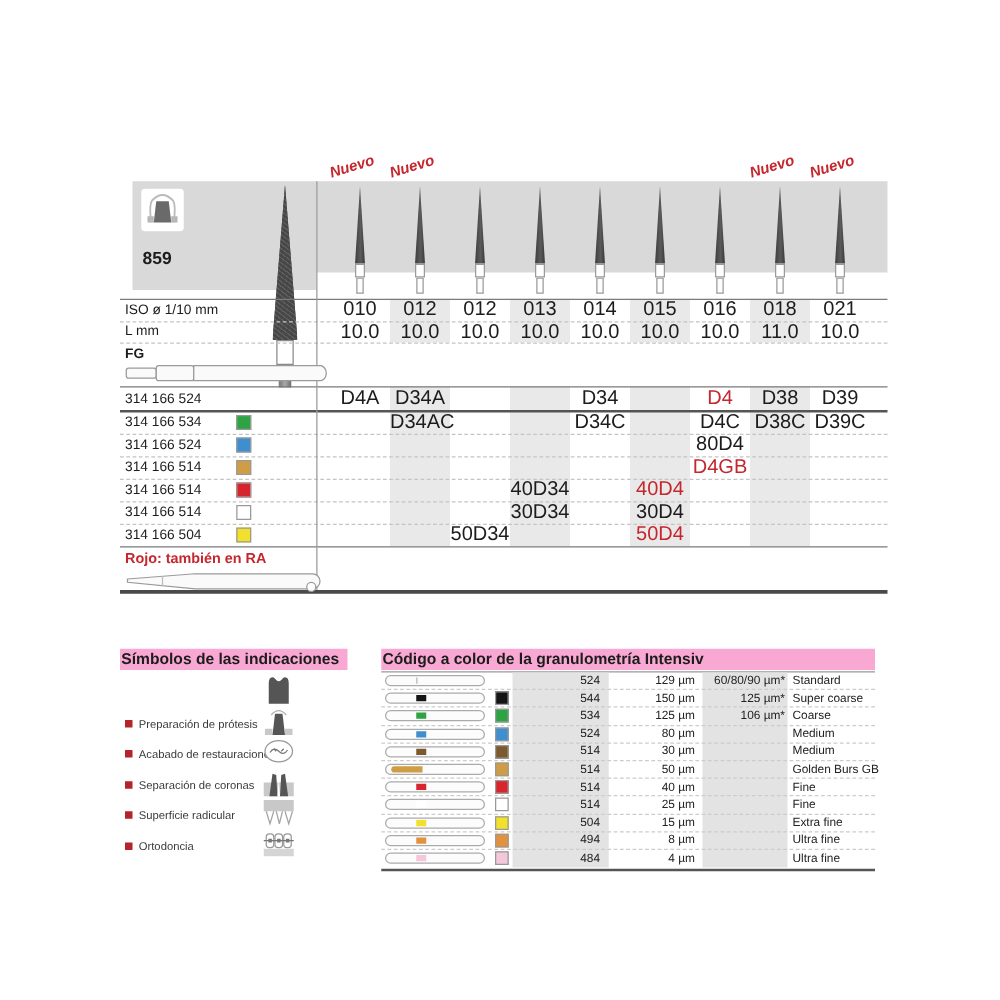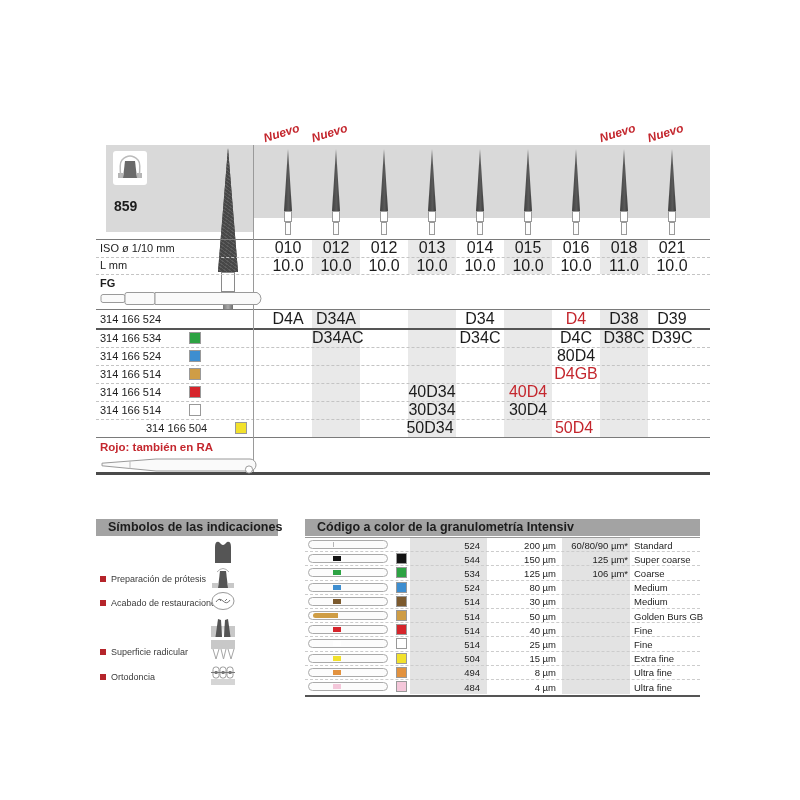--- a/index.html
+++ b/index.html
@@ -31,21 +31,21 @@
             clip-path:polygon(50% 0,100% 100%,0 100%);}
   .bur .collar{margin:0 auto;width:8px;height:11px;background:#fff;border:1px solid #9a9a9a;box-sizing:border-box;}
   .bur .shank{margin:0 auto;width:6px;height:13px;background:#fdfdfd;border:1px solid #9a9a9a;box-sizing:border-box;}
   .bigbur{position:absolute;width:22px;}
   .bigbur .tip{margin:0 auto;width:20px;height:124px;
       background:repeating-linear-gradient(37deg,#474747 0 2px,#5d5d5d 2px 3px),#4d4d4d;
       clip-path:polygon(50% 0,100% 100%,0 100%);}
   .bigbur .collar{margin:0 auto;width:14px;height:20px;background:#fff;border:1px solid #8a8a8a;box-sizing:border-box;}
   .bigbur .shank{margin:0 auto;width:10px;height:18px;background:linear-gradient(90deg,#777,#aaa,#6d6d6d);}
   
-  .sec-title{background:#a3a3a3;font-weight:bold;font-size:12.5px;line-height:17px;padding-left:12px;
+  .sec-title{background:#f9a8d4;font-weight:bold;font-size:12.5px;line-height:17px;padding-left:1px;
              box-sizing:border-box;white-space:nowrap;}
   .sym-row{position:absolute;height:24px;display:flex;align-items:center;}
   .sym-row .bullet{width:6px;height:6px;background:#b5242a;margin:0 5px 0 4px;flex:none;}
   .sym-row .lbl{font-size:9px;color:#3a3a3a;white-space:nowrap;}
   .sym-ico{position:absolute;left:114px;width:30px;height:26px;}
   
   .g-band{background:#e3e3e3;}
   .g-row{position:absolute;left:0;width:395px;height:14.2px;border-bottom:1px dashed #ccc;box-sizing:border-box;}
   .g-row:last-child{border-bottom:none;}
   .g-txt{position:absolute;top:50%;transform:translateY(-50%);font-size:9.5px;color:#222;white-space:nowrap;}
@@ -238,21 +238,21 @@
     <span class="tc red" style="left:408px">40D4</span>
   </div>
 
   <div class="abs coderow" style="left:96px;top:401px;width:614px;height:18px;">
     <span class="codelbl">314 166 514</span>
     <span class="sq" style="background: rgb(255, 255, 255);"></span>
     <span class="tc" style="left:312px">30D34</span>
     <span class="tc" style="left:408px">30D4</span>
   </div>
 
-  <div class="abs coderow" style="left:96px;top:419px;width:614px;height:18px;margin-left:46px;">
+  <div class="abs coderow" style="left:96px;top:419px;width:614px;height:18px;">
     <span class="codelbl">314 166 504</span>
     <span class="sq" style="background: rgb(242, 225, 44);"></span>
     <span class="tc" style="left:264px">50D34</span>
     <span class="tc red" style="left:408px">50D4</span>
   </div>
 
   <span class="abs red-note" style="left:100px;top:441px;">Rojo: también en RA</span>
   <div class="abs" style="left:100px;top:456px;">
     <svg width="165" height="18" viewBox="0 0 165 18">
       <path d="M2 7.2 L56 3 H150 a6 6 0 0 1 0 12 H56 L2 9.8 Z" fill="#fafafa" stroke="#9a9a9a"></path>
@@ -264,20 +264,24 @@
   <div class="abs" style="left:96px;top:519px;width:200px;height:180px;">
     <div class="sec-title abs" style="left:0;top:0;width:182px;height:17px;">Símbolos de las indicaciones</div>
 
     <div class="sym-row" style="left:0;top:47.5px;">
       <span class="bullet"></span>
       <span class="lbl">Preparación de prótesis</span>
     </div>
     <div class="sym-row" style="left:0;top:72px;">
       <span class="bullet"></span>
       <span class="lbl">Acabado de restauraciones</span>
+    </div>
+    <div class="sym-row" style="left:0;top:96.5px;">
+      <span class="bullet"></span>
+      <span class="lbl">Separación de coronas</span>
     </div>
     <div class="sym-row" style="left:0;top:121px;">
       <span class="bullet"></span>
       <span class="lbl">Superficie radicular</span>
     </div>
     <div class="sym-row" style="left:0;top:145.5px;">
       <span class="bullet"></span>
       <span class="lbl">Ortodoncia</span>
     </div>
 
@@ -334,21 +338,21 @@
 
     <div class="abs" style="left:0;top:18px;width:395px;height:157px;border-top:1px solid #999;border-bottom:2px solid #555;">
       <div class="abs g-band" style="left:105px;top:0;width:77px;height:156px;"></div>
       <div class="abs g-band" style="left:257px;top:0;width:68px;height:156px;"></div>
 
       <div class="g-row plain" style="top:0;">
         <span class="g-pill">
             <span class="band"></span>
           </span>
         <span class="g-txt g-code">524</span>
-        <span class="g-txt g-size">200 µm</span>
+        <span class="g-txt g-size">129 µm</span>
         <span class="g-txt g-note">60/80/90 µm*</span>
         <span class="g-txt g-name">Standard</span>
       </div>
       <div class="g-row" style="top:14.2px;">
         <span class="g-pill">
             <span class="band" style="background: rgb(20, 20, 20);"></span>
           </span>
         <span class="g-sq" style="background: rgb(20, 20, 20);"></span>
         <span class="g-txt g-code">544</span>
         <span class="g-txt g-size">150 µm</span>

